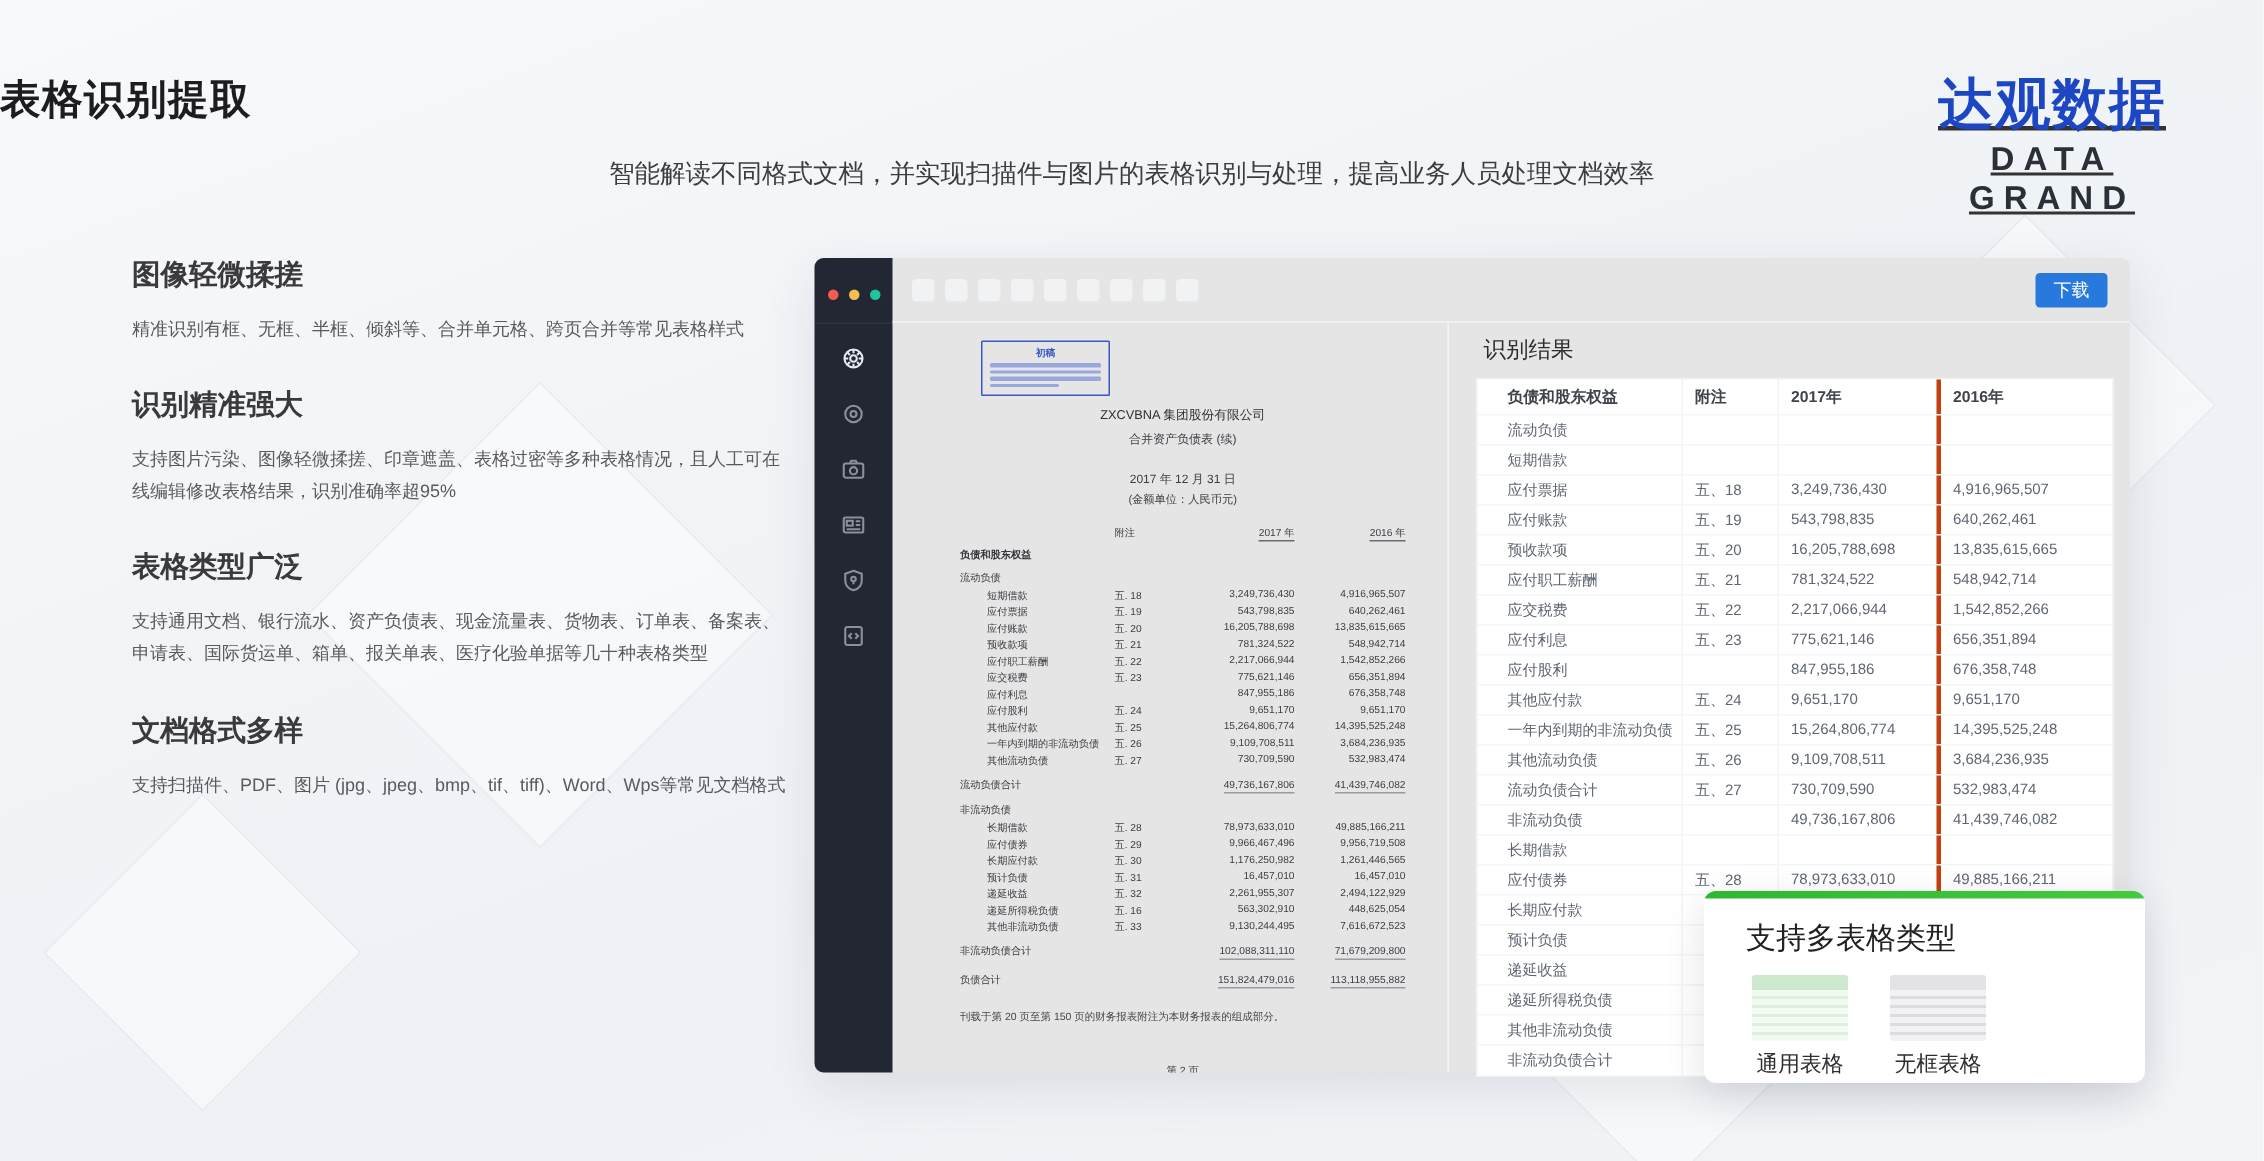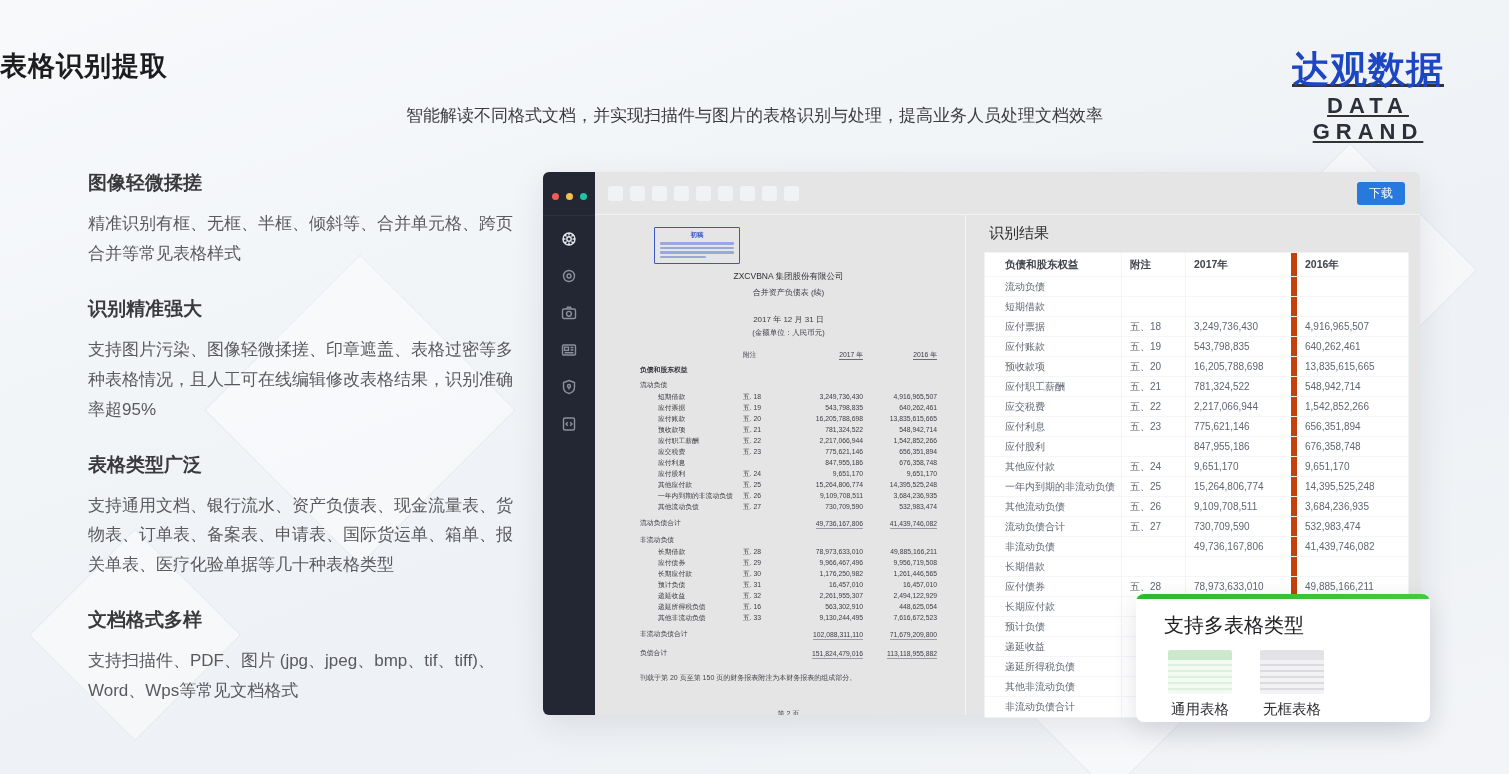--- a/index.html
+++ b/index.html
@@ -24,21 +24,21 @@
 
   
   .logo { position:absolute; top:48px; right:46px; width:190px; text-align:center;text-decoration:underline; }
   .logo-cn { font-size:37px; font-weight:700; color:#1d46c2; letter-spacing:1px; line-height:1.2; }
   .logo-en { font-size:22px; font-weight:700; color:#2b2f38; letter-spacing:6px; margin-top:1px; }
 
   
   .features { position:absolute; left:88px; top:170px; width:438px; }
   .feature { margin-bottom:27px; }
   .feature h3 { font-size:19px; font-weight:700; color:#3a3a3c; margin-bottom:13px; }
-  .feature p { font-size:17px; line-height:1.76; color:#5a5a5e; }
+  .feature p { font-size:12px; line-height:1.76; color:#5a5a5e; }
 
   
   .app-window { position:absolute; left:543px; top:172px; width:877px; height:543px;
     background:#e5e5e5; border-radius:6px; box-shadow:0 10px 34px rgba(30,40,60,.10); }
   .win-sidebar { position:absolute; left:0; top:0; bottom:0; width:52px;
     background:#232733; border-radius:6px 0 0 6px; }
   .traffic { position:absolute; top:21px; left:0; width:52px; display:flex; justify-content:center; gap:7px; }
   .dot { width:7px; height:7px; border-radius:50%; }
   .dot-r { background:#f25c54; } .dot-y { background:#f5bf4f; } .dot-g { background:#21c4a0; }
   .side-sep { position:absolute; top:43px; left:0; width:52px; border-bottom:1px solid rgba(255,255,255,.06); }
@@ -86,21 +86,21 @@
   .results { position:absolute; left:422px; right:0; top:43px; bottom:0; border-left:1px solid #f5f5f6; }
   .res-title { margin:9px 0 9px 23px; font-size:15px; font-weight:500; color:#2d2d31; }
   .res-table { margin-left:18px; width:425px; border:1px solid #f0f2f4; background:#fff; }
   .rrow { display:flex; align-items:center; height:20px; border-bottom:1px solid #f3f5f7; font-size:10px; color:#5f6673; }
   .rrow:last-child { border-bottom:none; }
   .rhead { height:24px; font-size:10.5px; color:#3f434b; font-weight:700; }
   .rc { padding:0 8px; white-space:nowrap; overflow:hidden; }
   .rc-name { width:136px; padding-left:20px; }
   .rc-note { width:64px; border-left:1px solid #f2f4f6; height:100%; display:flex; align-items:center; }
   .rc-a { width:106px; border-left:1px solid #f2f4f6; height:100%; display:flex; align-items:center; }
-  .rc-b { flex:1; border-left:6px solid #c2410c; height:100%; display:flex; align-items:center; }
+  .rc-b { flex:1; border-left:3px solid #c2410c; height:100%; display:flex; align-items:center; }
 
   
   .type-card { position:absolute; left:1136px; top:594px; width:294px; height:128px;
     background:#fff; border-radius:8px; box-shadow:0 8px 26px rgba(30,40,60,.13); overflow:hidden; }
   .type-bar { height:5px; background:linear-gradient(90deg,#2db831,#44ca3e); }
   .type-title { margin:13px 0 0 28px; font-size:20px; font-weight:400; color:#212124; }
   .type-items { display:flex; gap:16px; margin:11px 20px 0 26px; }
   .type-item { width:76px; text-align:center; }
   .thumb { width:64px; height:44px; margin:0 auto; border-radius:2px; overflow:hidden; }
   .th-head { height:10px; display:flex; align-items:center; justify-content:center; }

